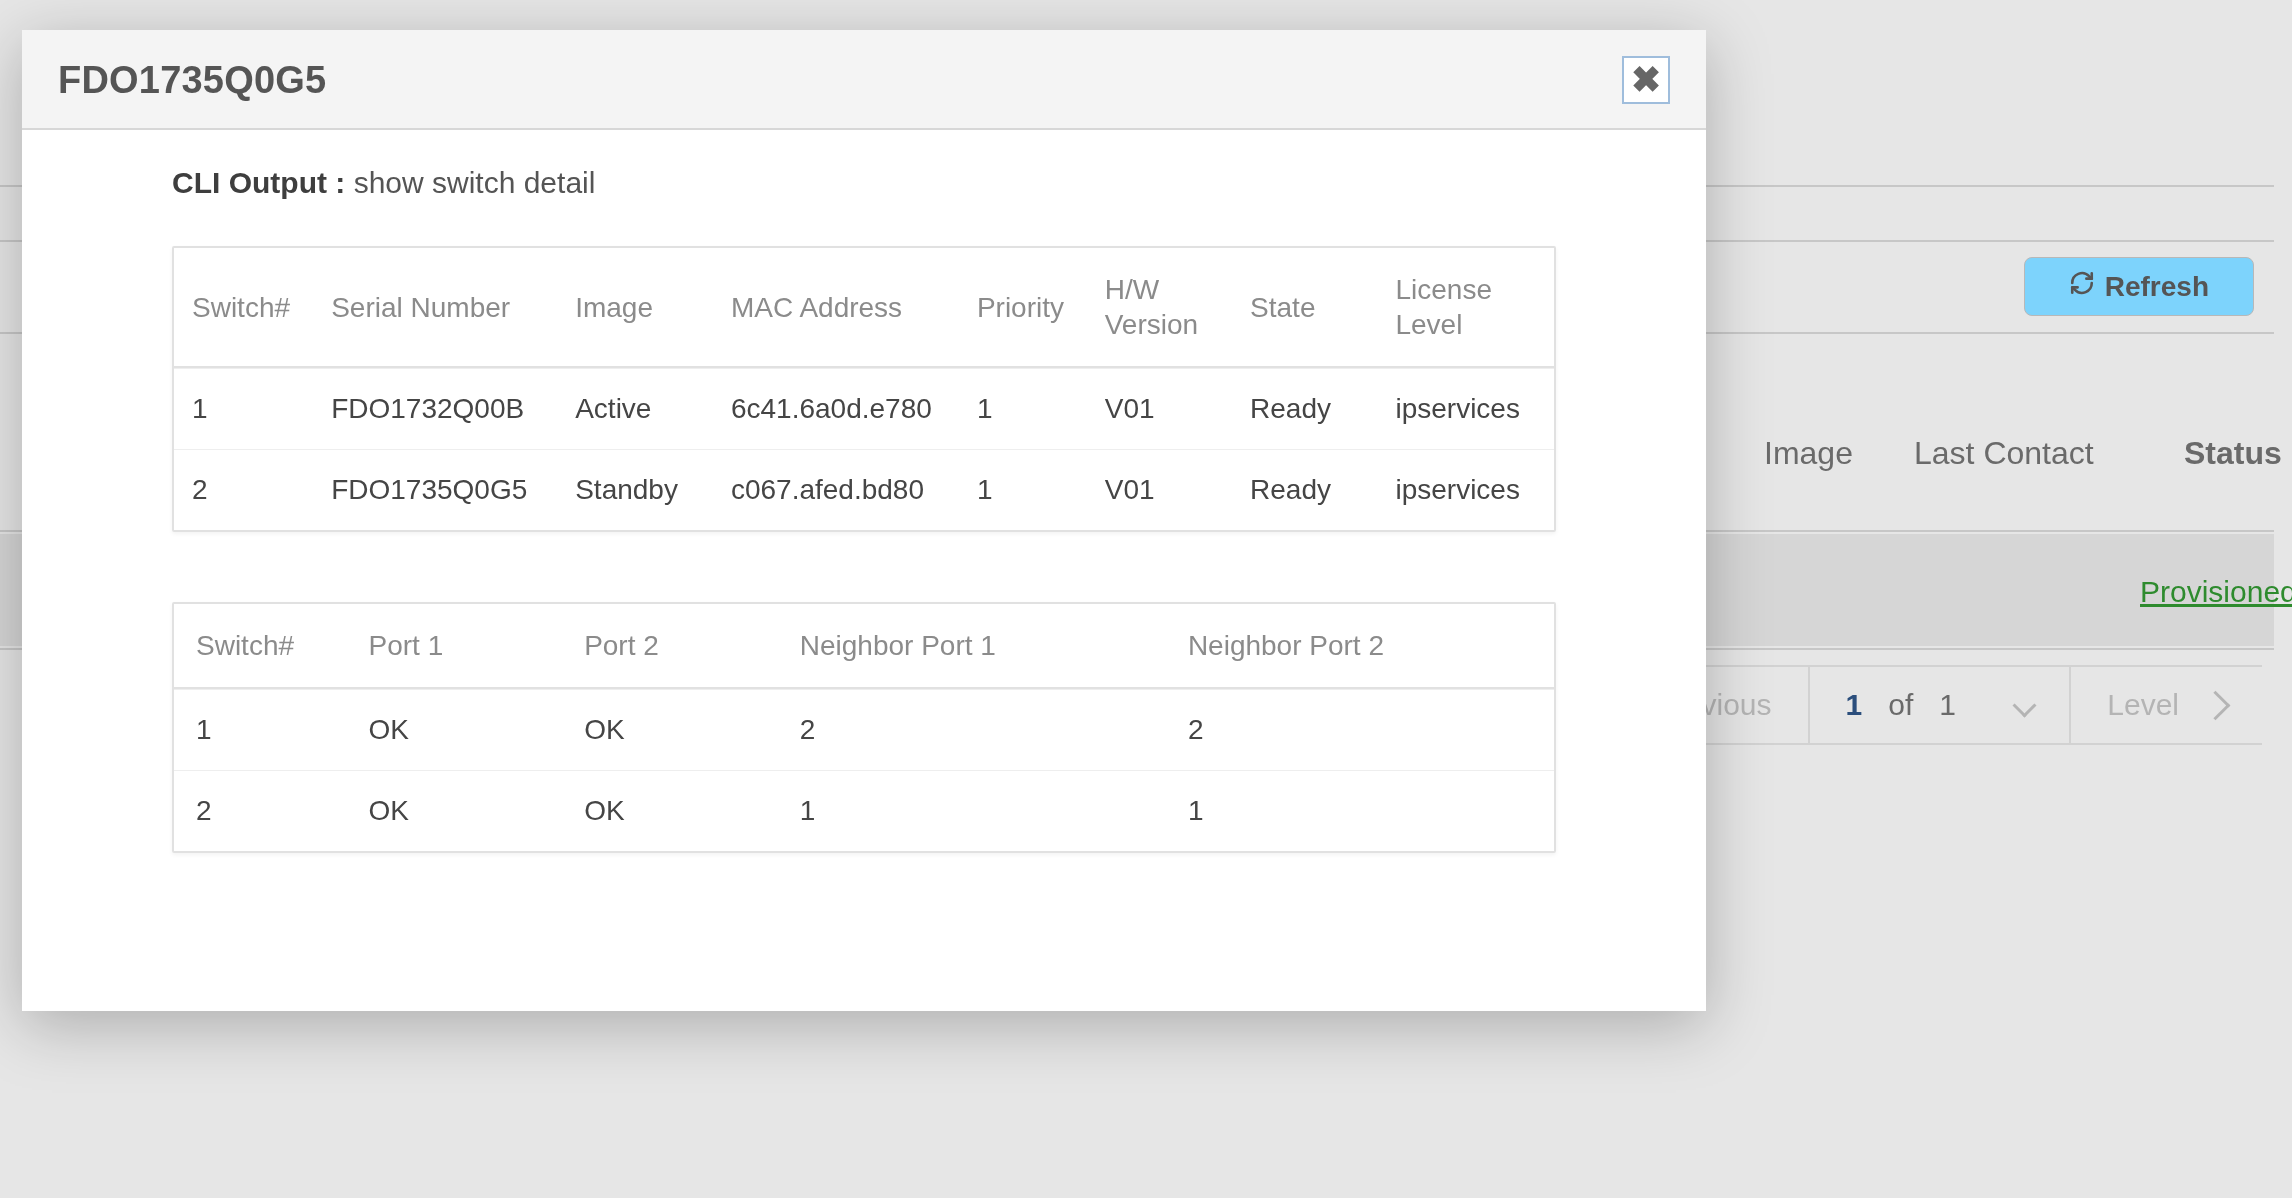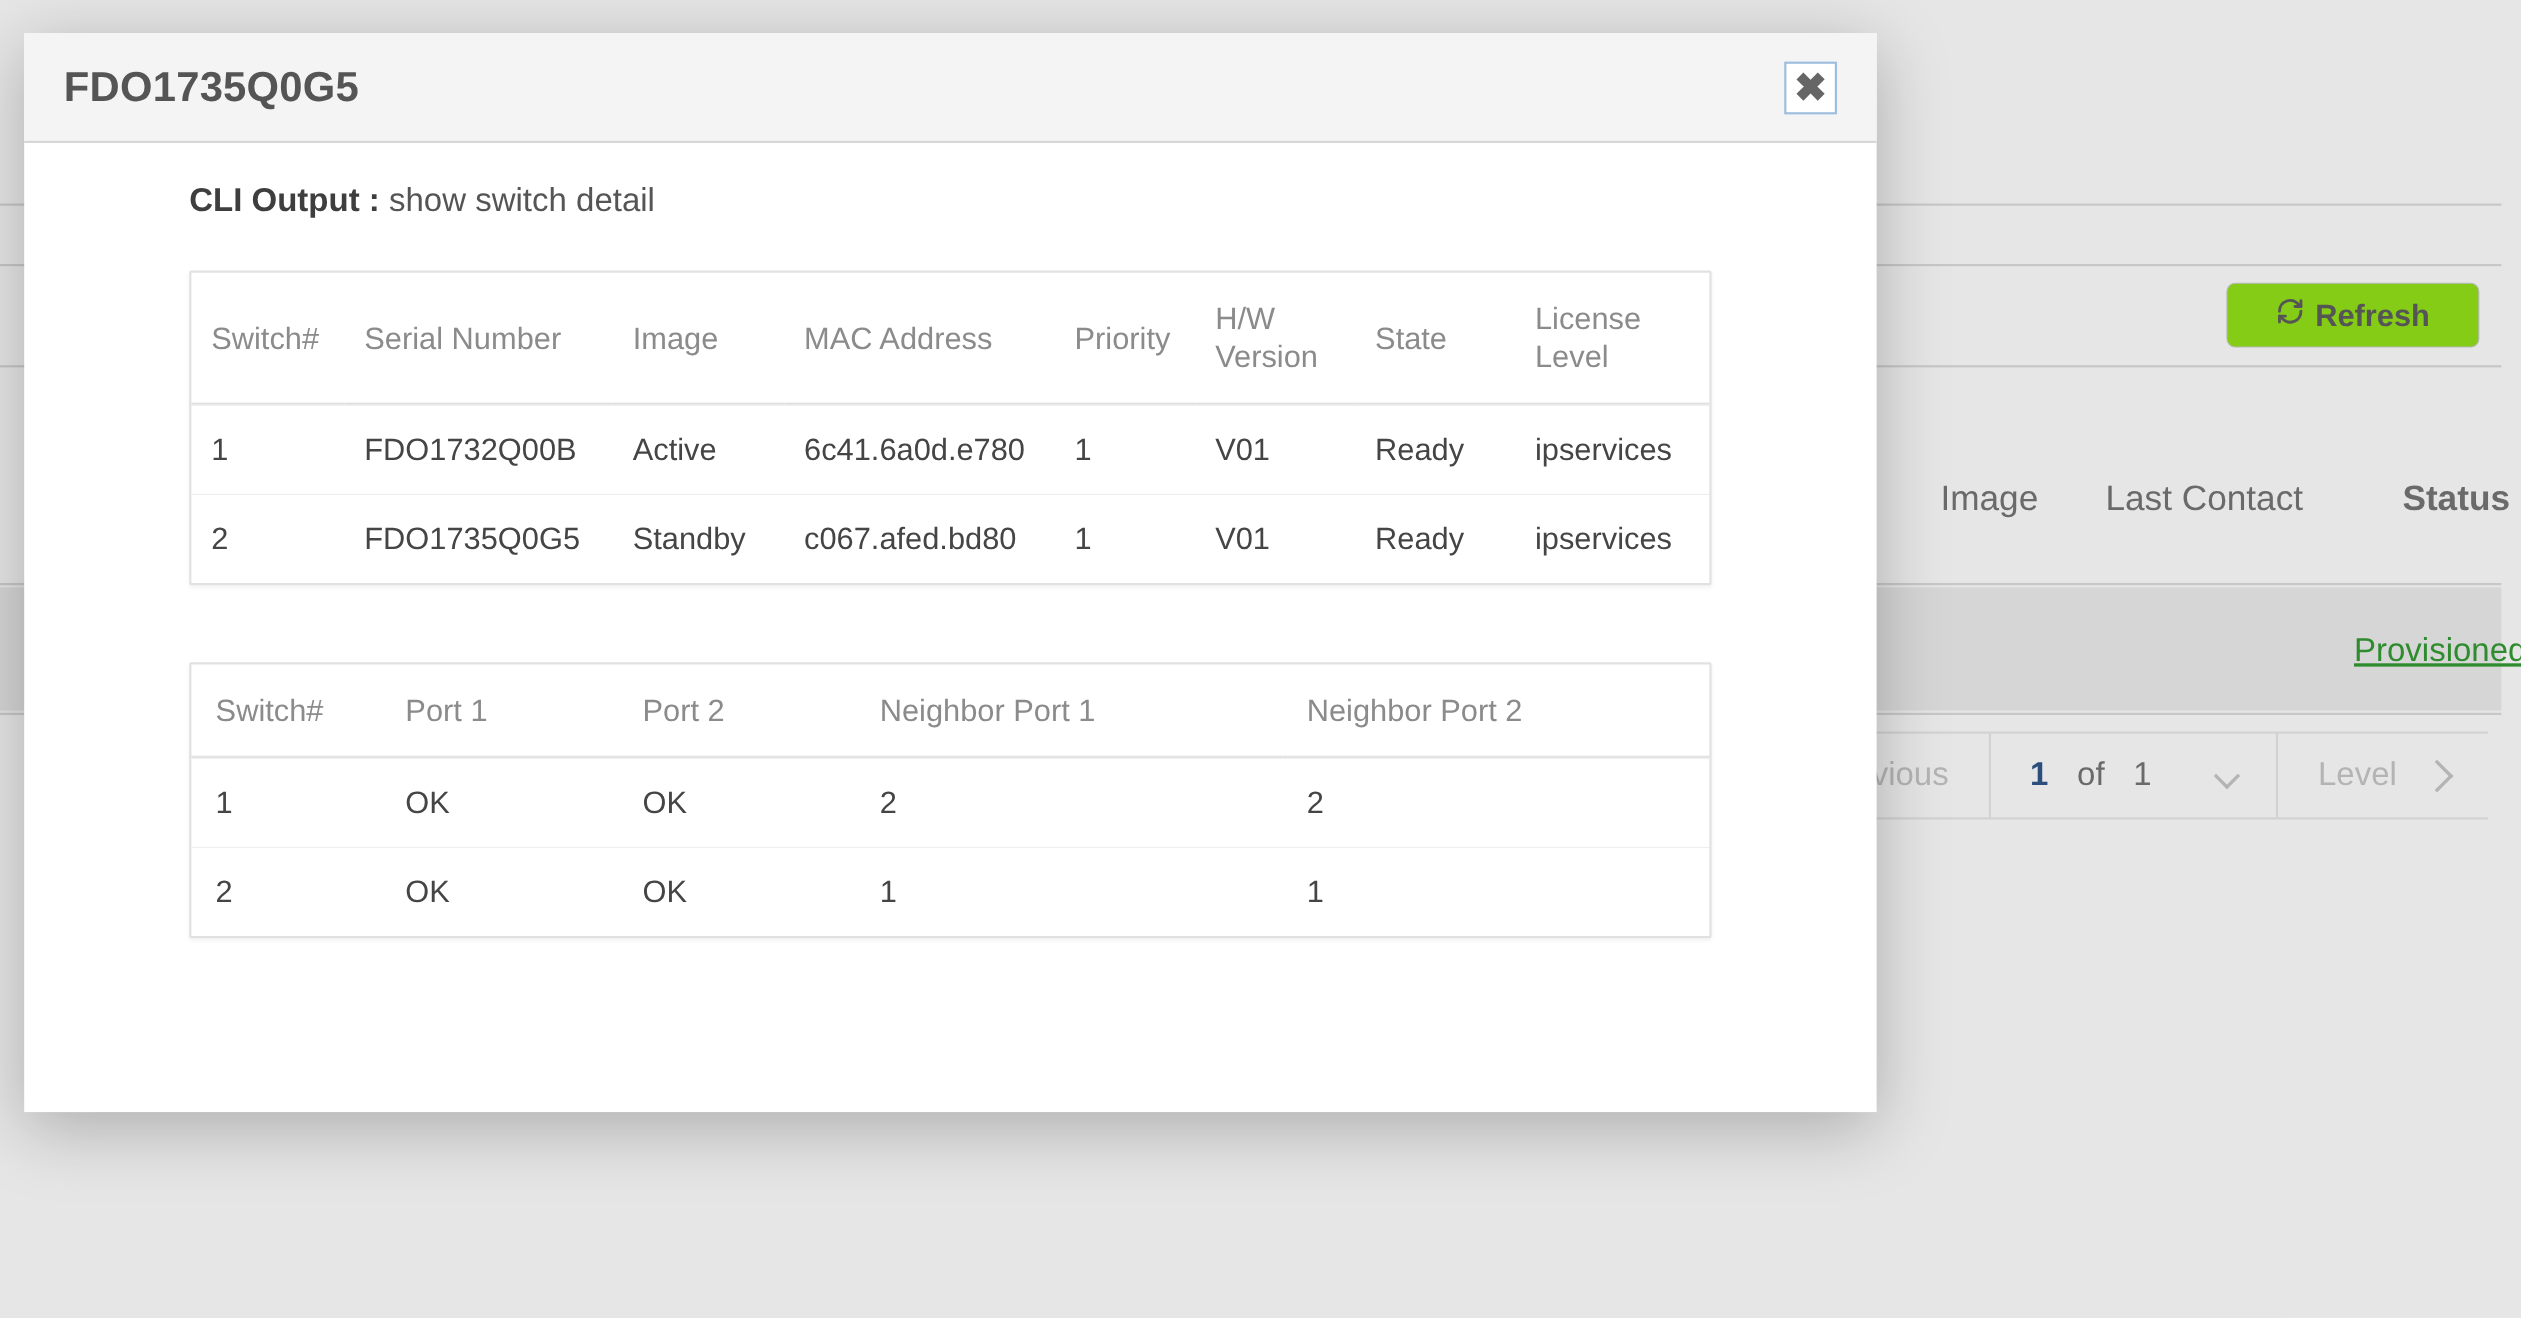--- a/index.html
+++ b/index.html
@@ -20,21 +20,21 @@
   .bg .toolbar {
     position: absolute;
     top: 257px;
     right: 38px;
   }
   .refresh-btn {
     display: inline-flex;
     align-items: center;
     gap: 10px;
     border: 1.5px solid #b8b8b8;
-    background: #84cc16;
+    background: #7dd3fc;
     border-radius: 8px;
     padding: 12px 44px;
     font-size: 28px;
     font-weight: 600;
     color: #555;
     cursor: pointer;
   }
   .refresh-btn svg {
     width: 26px;
     height: 26px;

